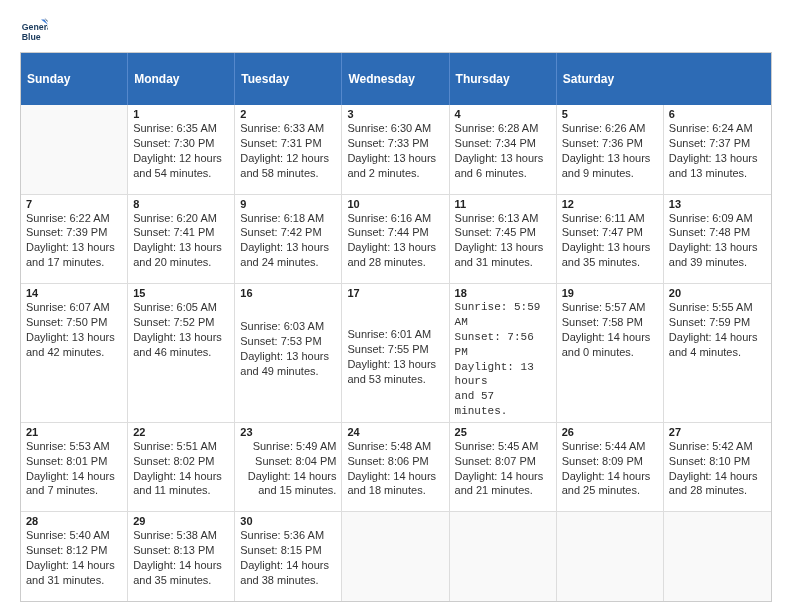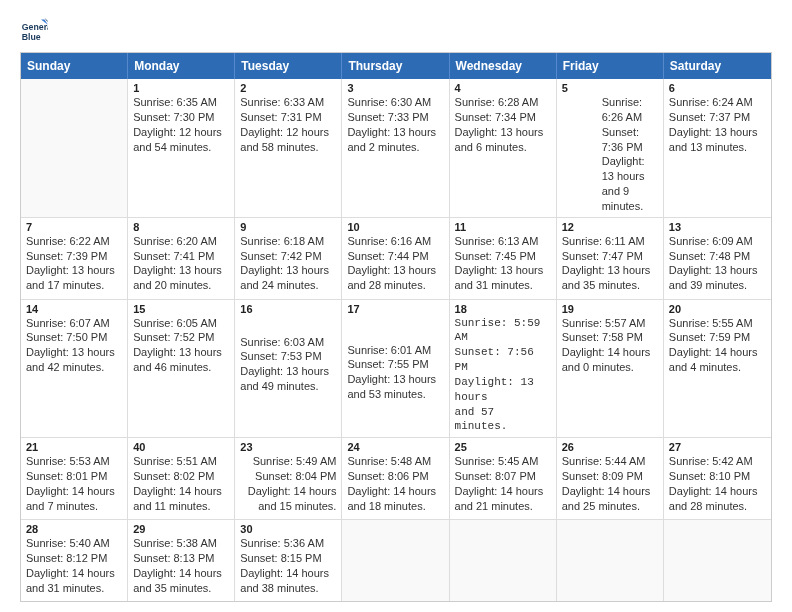--- a/index.html
+++ b/index.html
@@ -53,21 +53,21 @@
     }
     .cal-header {
       display: grid;
       grid-template-columns: repeat(7, 1fr);
       background: #2d6bb5;
     }
     .cal-header-cell {
       color: #fff;
       font-size: 12px;
       font-weight: bold;
-      padding: 6px 6px;
+      padding: 19px 6px;
       text-align: left;
       border-right: 1px solid #5588cc;
     }
     .cal-header-cell:last-child { border-right: none; }
     .cal-body {
       flex: 1;
       display: flex;
       flex-direction: column;
     }
     .cal-row {
@@ -121,23 +121,22 @@
       <div class="main-title"></div>
       <div class="subtitle"></div>
     </div>
   </div>
 
   <div class="calendar">
     <div class="cal-header" id="cal-header">
         <div class="cal-header-cell">Sunday</div>
         <div class="cal-header-cell">Monday</div>
         <div class="cal-header-cell">Tuesday</div>
+        <div class="cal-header-cell">Wednesday</div>
         <div class="cal-header-cell">Thursday</div>
-        <div class="cal-header-cell">Wednesday</div>
-        <div class="cal-header-cell">Friday</div>
         <div class="cal-header-cell">Saturday</div>
       </div>
     <div class="cal-body" id="cal-body">
         <div class="cal-row">
           <div class="cal-cell empty"></div>
           <div class="cal-cell">
             <span class="day-num">1</span>
             <div class="cell-text" style="white-space: pre-line;">Sunrise: 6:35 AM
 Sunset: 7:30 PM
 Daylight: 12 hours
@@ -159,21 +158,21 @@
           </div>
           <div class="cal-cell">
             <span class="day-num">4</span>
             <div class="cell-text" style="white-space: pre-line;">Sunrise: 6:28 AM
 Sunset: 7:34 PM
 Daylight: 13 hours
 and 6 minutes.</div>
           </div>
           <div class="cal-cell">
             <span class="day-num">5</span>
-            <div class="cell-text" style="white-space: pre-line; margin-left: 40px;">Sunrise: 6:26 AM
+            <div class="cell-text" style="white-space: pre-line;">Sunrise: 6:26 AM
 Sunset: 7:36 PM
 Daylight: 13 hours
 and 9 minutes.</div>
           </div>
           <div class="cal-cell">
             <span class="day-num">6</span>
             <div class="cell-text" style="white-space: pre-line;">Sunrise: 6:24 AM
 Sunset: 7:37 PM
 Daylight: 13 hours
 and 13 minutes.</div>
@@ -283,21 +282,21 @@
         </div>
         <div class="cal-row">
           <div class="cal-cell">
             <span class="day-num">21</span>
             <div class="cell-text" style="white-space: pre-line;">Sunrise: 5:53 AM
 Sunset: 8:01 PM
 Daylight: 14 hours
 and 7 minutes.</div>
           </div>
           <div class="cal-cell">
-            <span class="day-num">40</span>
+            <span class="day-num">22</span>
             <div class="cell-text" style="white-space: pre-line;">Sunrise: 5:51 AM
 Sunset: 8:02 PM
 Daylight: 14 hours
 and 11 minutes.</div>
           </div>
           <div class="cal-cell">
             <span class="day-num">23</span>
             <div class="cell-text" style="white-space: pre-line; text-align: right;">Sunrise: 5:49 AM
 Sunset: 8:04 PM
 Daylight: 14 hours

